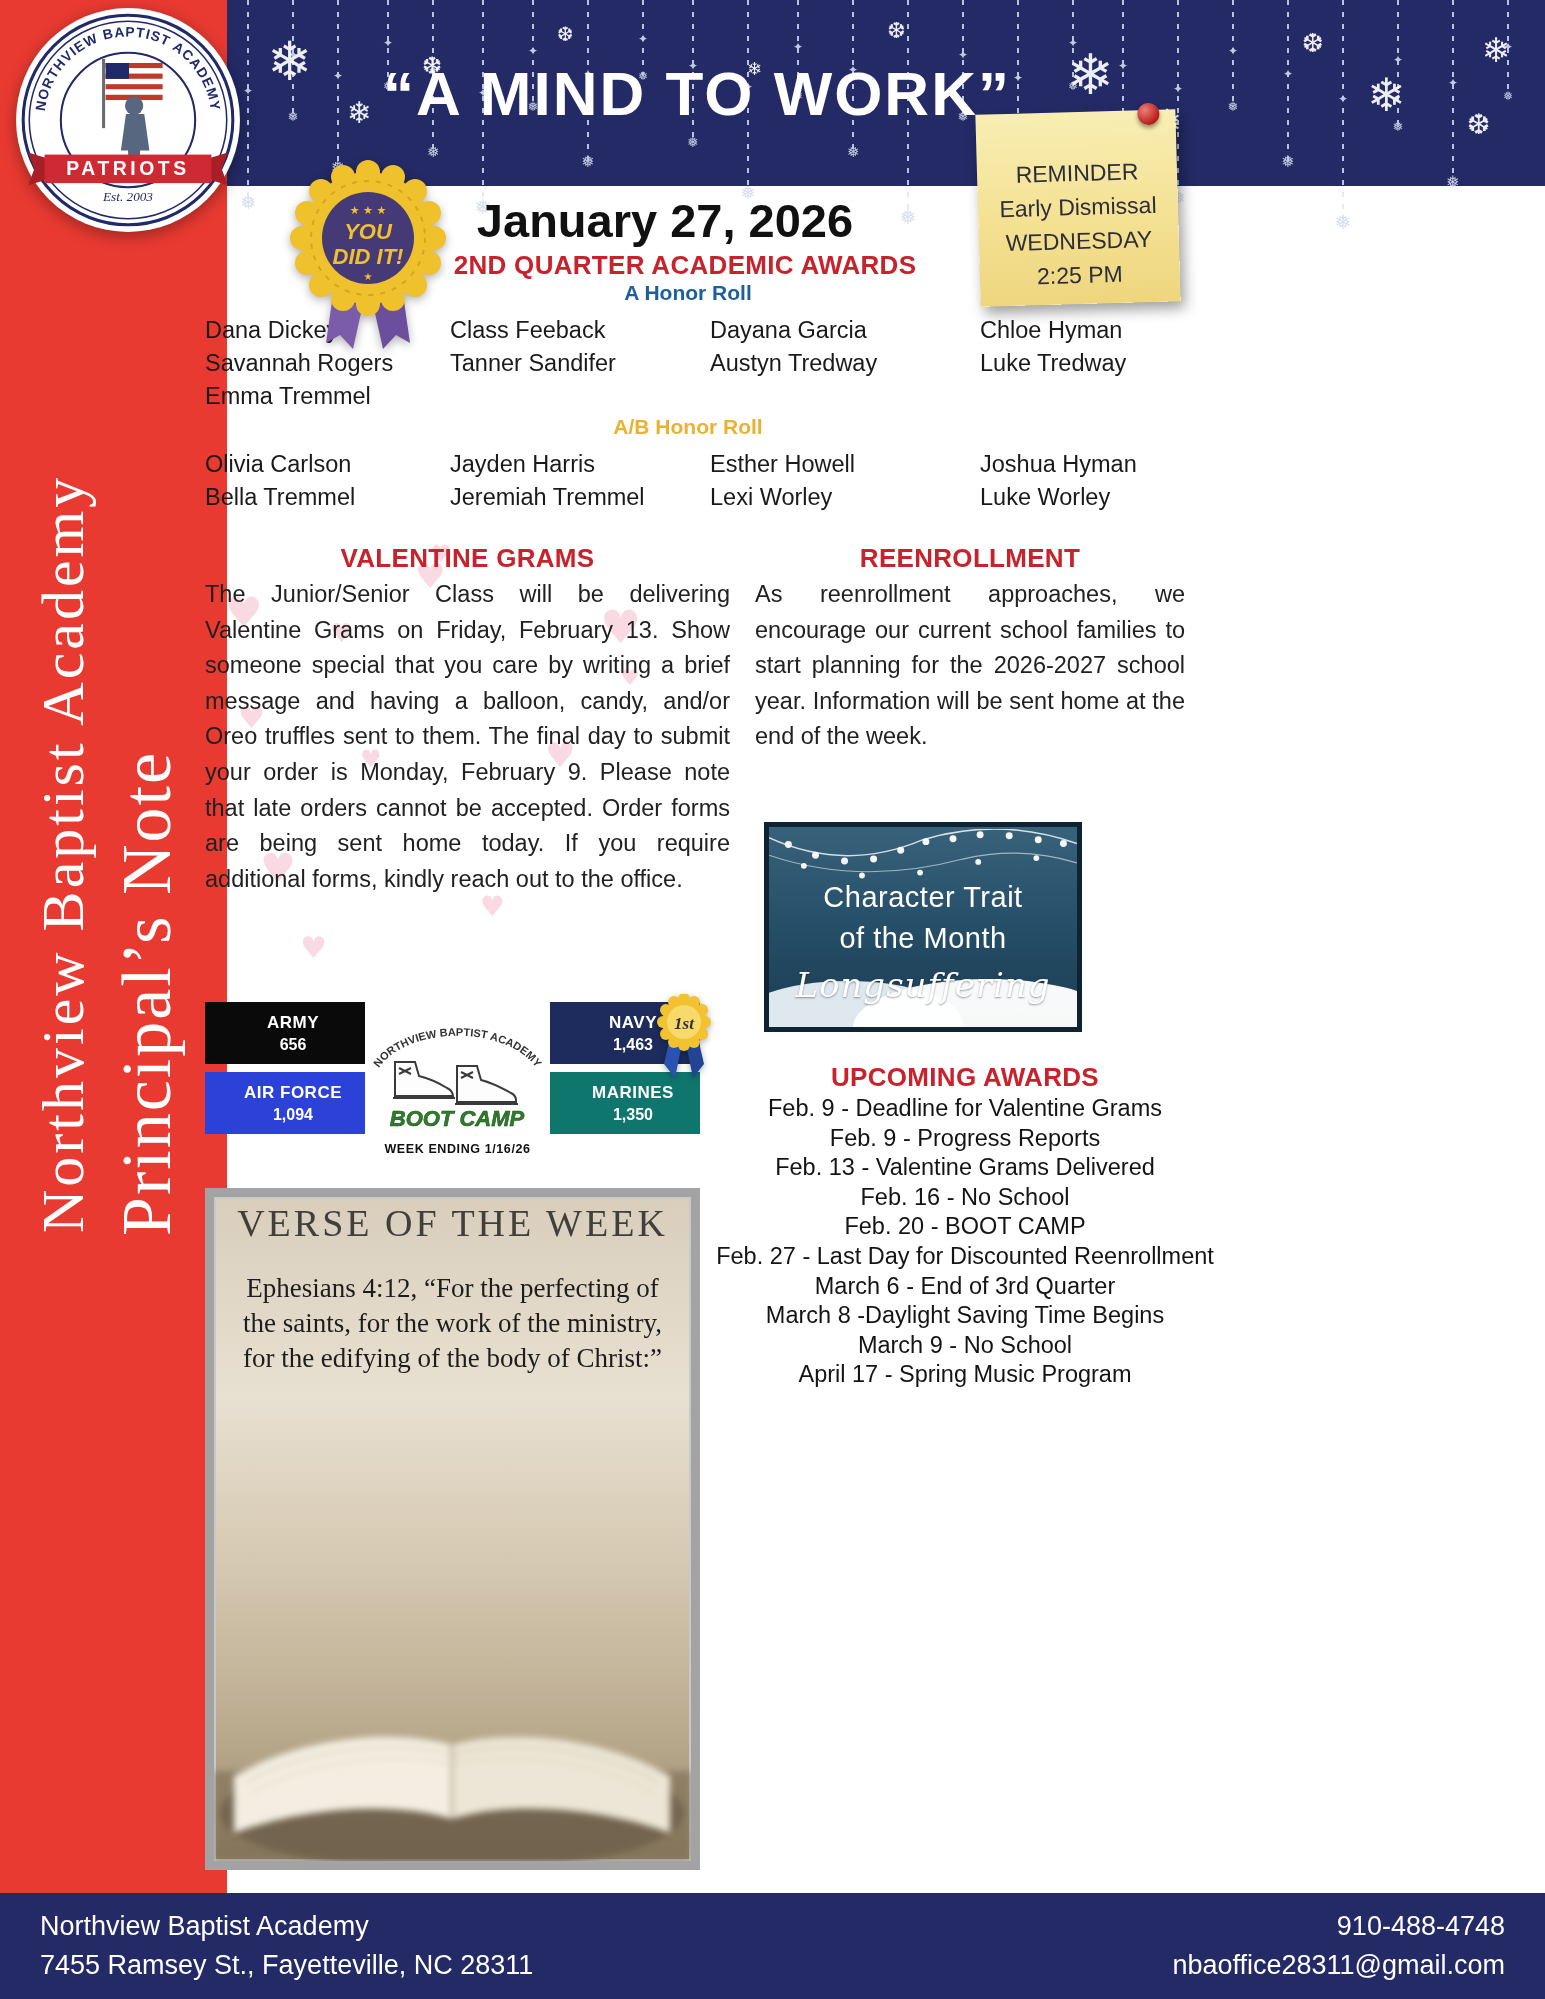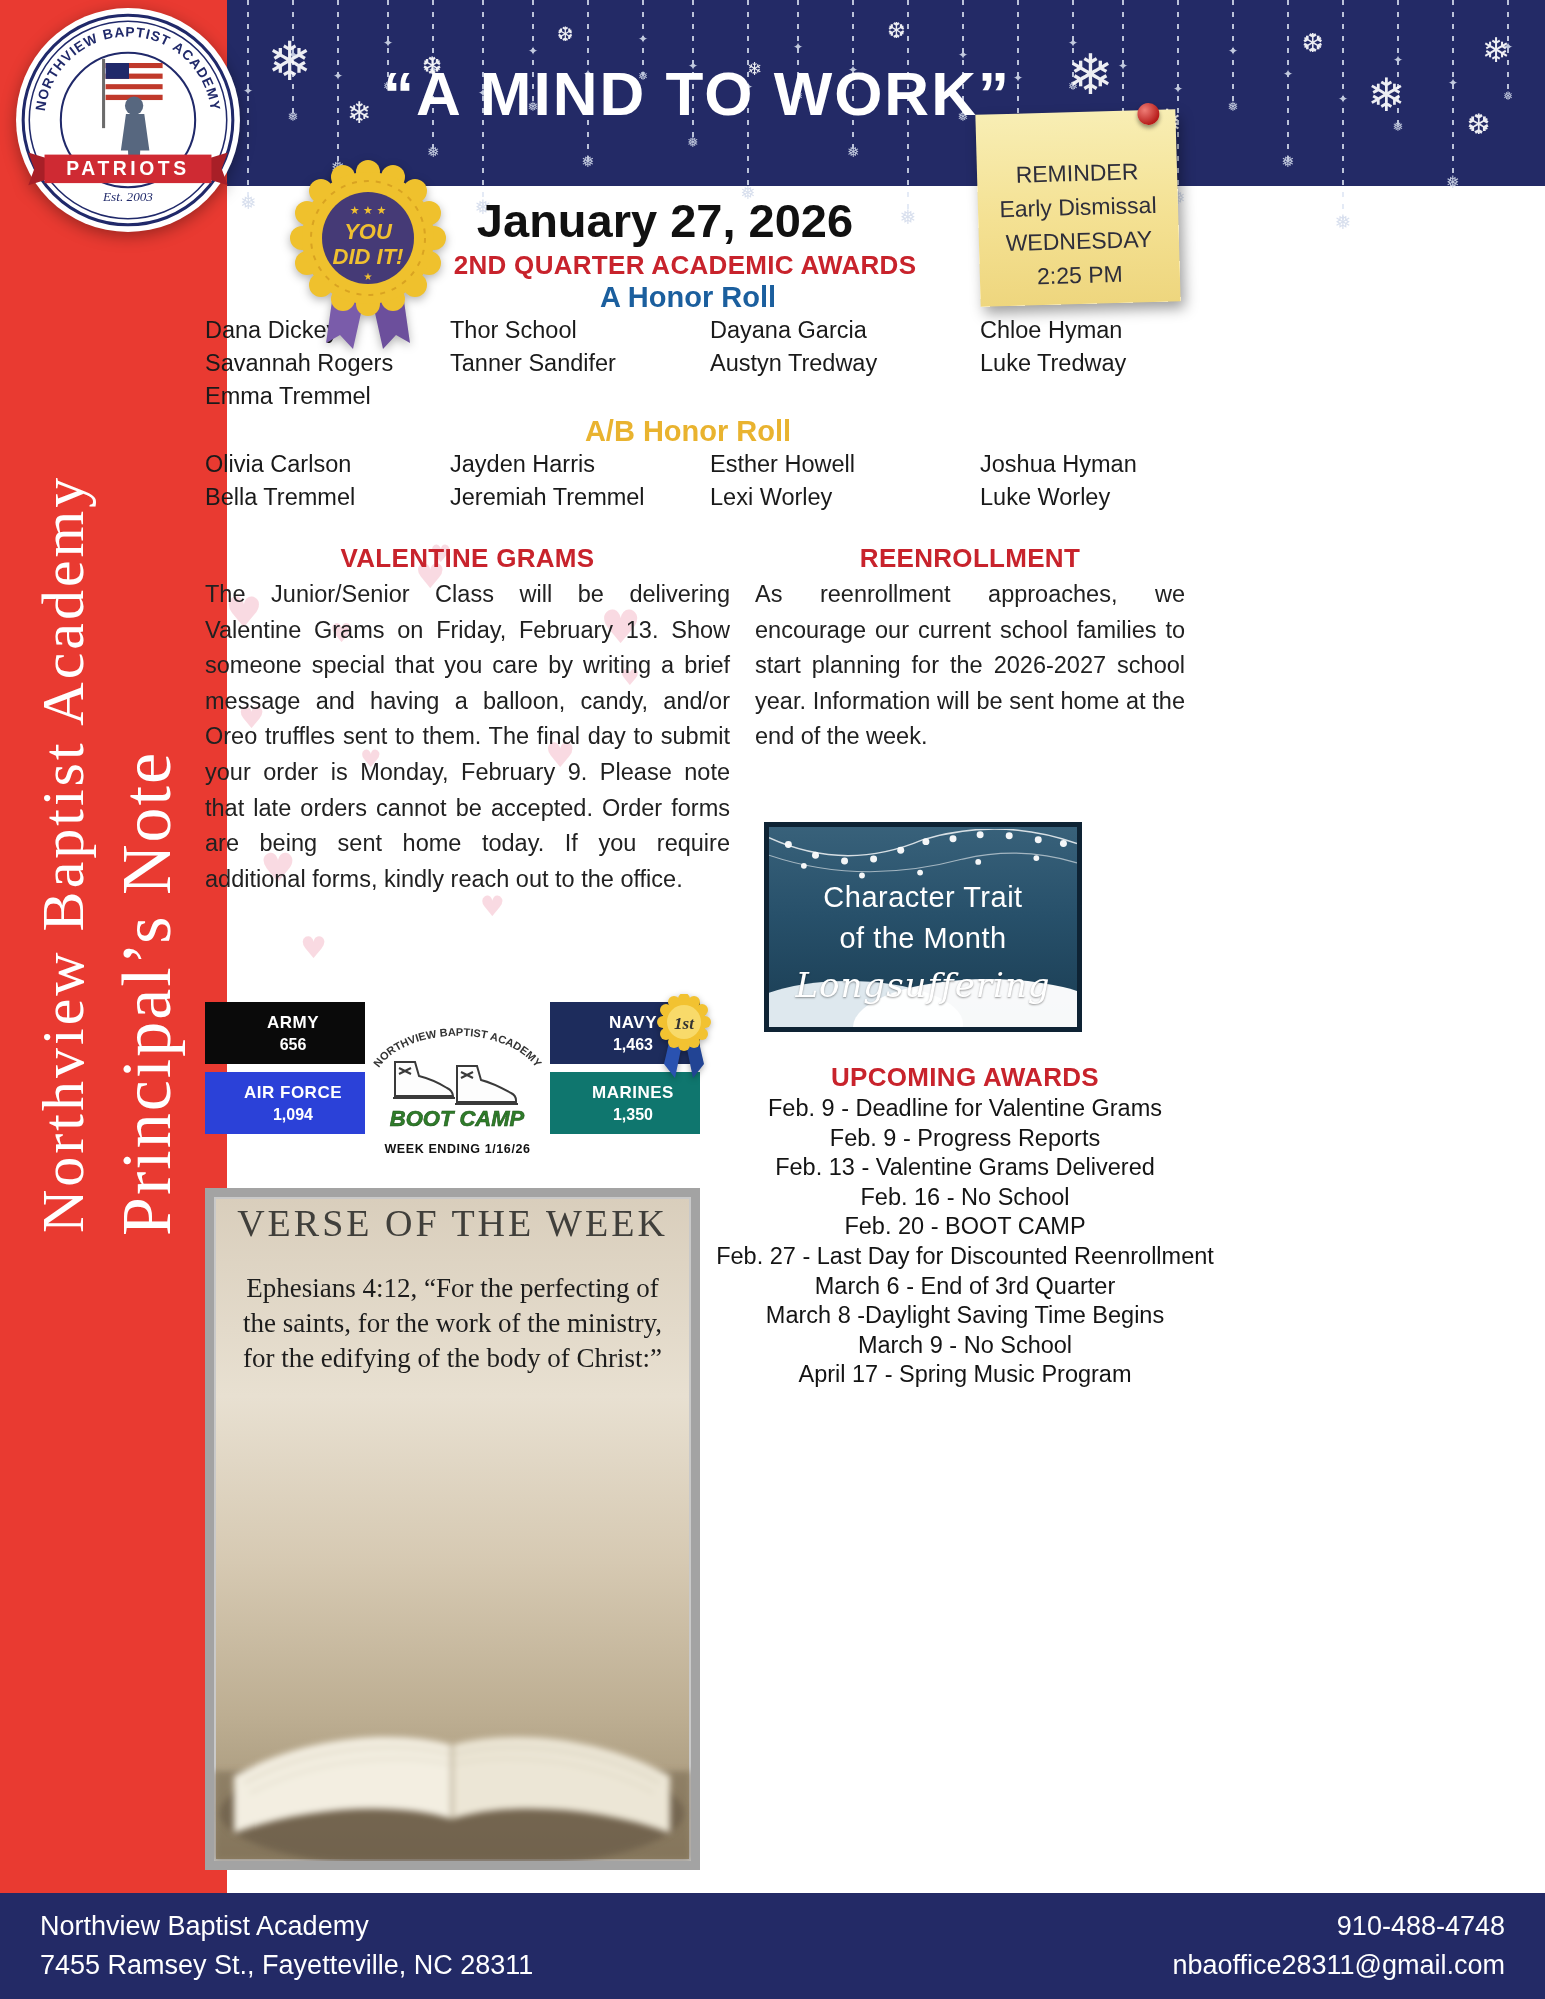--- a/index.html
+++ b/index.html
@@ -41,21 +41,21 @@
 
   
   .badge{position:absolute;left:283px;top:156px;width:170px;height:198px;z-index:5;
          filter:drop-shadow(0 3px 5px rgba(0,0,0,.3));}
 
   
   .date{position:absolute;left:420px;top:193px;width:490px;text-align:center;
         font-size:47px;font-weight:800;color:#111;z-index:3;letter-spacing:0;}
   .sec-red{position:absolute;color:#c8232c;font-weight:700;font-size:26px;text-align:center;z-index:3;letter-spacing:.3px;}
   .awards-title{left:435px;top:250px;width:500px;}
-  .honor-title{position:absolute;width:500px;text-align:center;font-weight:700;font-size:29px;z-index:3;}
+  .honor-title{position:absolute;width:500px;text-align:center;font-weight:700;font-size:21px;z-index:3;}
   .a-honor-title{left:438px;top:281px;color:#1b5f9e;}
   .ab-honor-title{left:438px;top:415px;color:#e9b32f;}
   .names{position:absolute;left:205px;width:1140px;display:grid;grid-template-columns:245px 260px 270px 1fr;
          font-size:23.5px;line-height:33px;color:#1a1a1a;z-index:3;}
   .names-a{top:314px;}
   .names-ab{top:448px;}
 
   
   .valentine-head{left:205px;top:543px;width:525px;}
   .reenroll-head{left:755px;top:543px;width:430px;}
@@ -246,21 +246,21 @@
       <text x="85" y="124" text-anchor="middle" font-size="10" fill="#f0c030" font-family="DejaVu Sans, sans-serif">★</text>
     </svg>
   </div>
 
   <div class="date">January 27, 2026</div>
   <div class="sec-red awards-title">2ND QUARTER ACADEMIC AWARDS</div>
   <div class="honor-title a-honor-title">A Honor Roll</div>
 
   <div class="names names-a">
     <div>Dana Dickey</div>
-    <div>Thor School</div>
+    <div>Class Feeback</div>
     <div>Dayana Garcia</div>
     <div>Chloe Hyman</div>
     <div>Savannah Rogers</div>
     <div>Tanner Sandifer</div>
     <div>Austyn Tredway</div>
     <div>Luke Tredway</div>
     <div>Emma Tremmel</div>
   </div>
 
   <div class="honor-title ab-honor-title">A/B Honor Roll</div>

